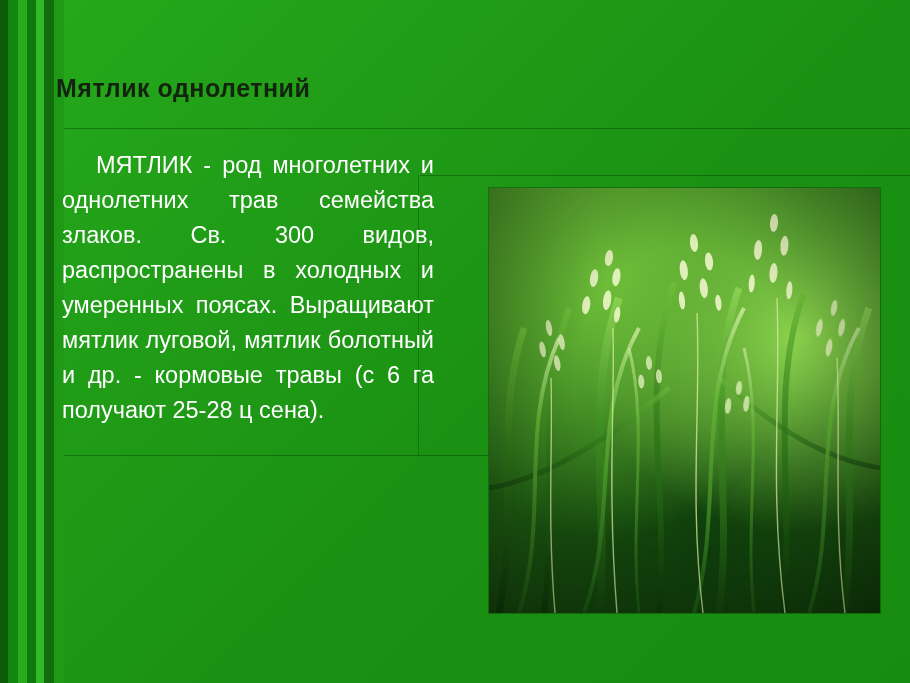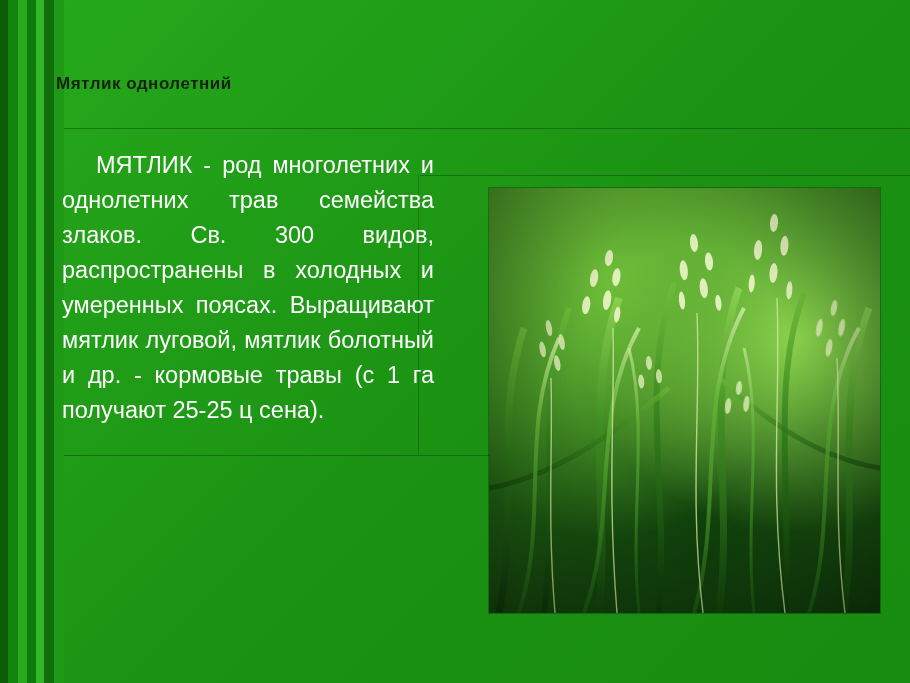--- a/index.html
+++ b/index.html
@@ -73,21 +73,21 @@
     position: absolute;
     width: 1px;
     background: rgba(0, 70, 0, 0.35);
   }
   .vline.v1 { left: 418px; top: 175px; height: 280px; }
 
   .title {
     position: absolute;
     left: 56px;
     top: 74px;
-    font-size: 17px;
+    font-size: 25px;
     font-weight: bold;
     color: #14230e;
     letter-spacing: 0.5px;
     font-family: "Liberation Sans", sans-serif;
     white-space: nowrap;
   }
 
   .body-text {
     position: absolute;
     left: 62px;
@@ -137,21 +137,21 @@
   <div class="body-bg"></div>
   <div class="left-stripes"></div>
 
   <div class="hline l1"></div>
   <div class="hline l2"></div>
   <div class="hline l3"></div>
   <div class="vline v1"></div>
 
   <div class="title">Мятлик однолетний</div>
 
-  <div class="body-text">МЯТЛИК - род многолетних и однолетних трав семейства злаков. Св. 300 видов, распространены в холодных и умеренных поясах. Выращивают мятлик луговой, мятлик болотный и др. - кормовые травы (с 1 га получают 25-25 ц сена).</div>
+  <div class="body-text">МЯТЛИК - род многолетних и однолетних трав семейства злаков. Св. 300 видов, распространены в холодных и умеренных поясах. Выращивают мятлик луговой, мятлик болотный и др. - кормовые травы (с 6 га получают 25-28 ц сена).</div>
 
   <div class="photo">
     <div class="backdrop"></div>
     <svg width="391" height="425" viewBox="0 0 391 425" preserveAspectRatio="none">
       <defs>
         <linearGradient id="bl1" x1="0" y1="1" x2="0" y2="0">
           <stop offset="0%" stop-color="#14470d"></stop>
           <stop offset="60%" stop-color="#3f8f22"></stop>
           <stop offset="100%" stop-color="#8fd455"></stop>
         </linearGradient>

